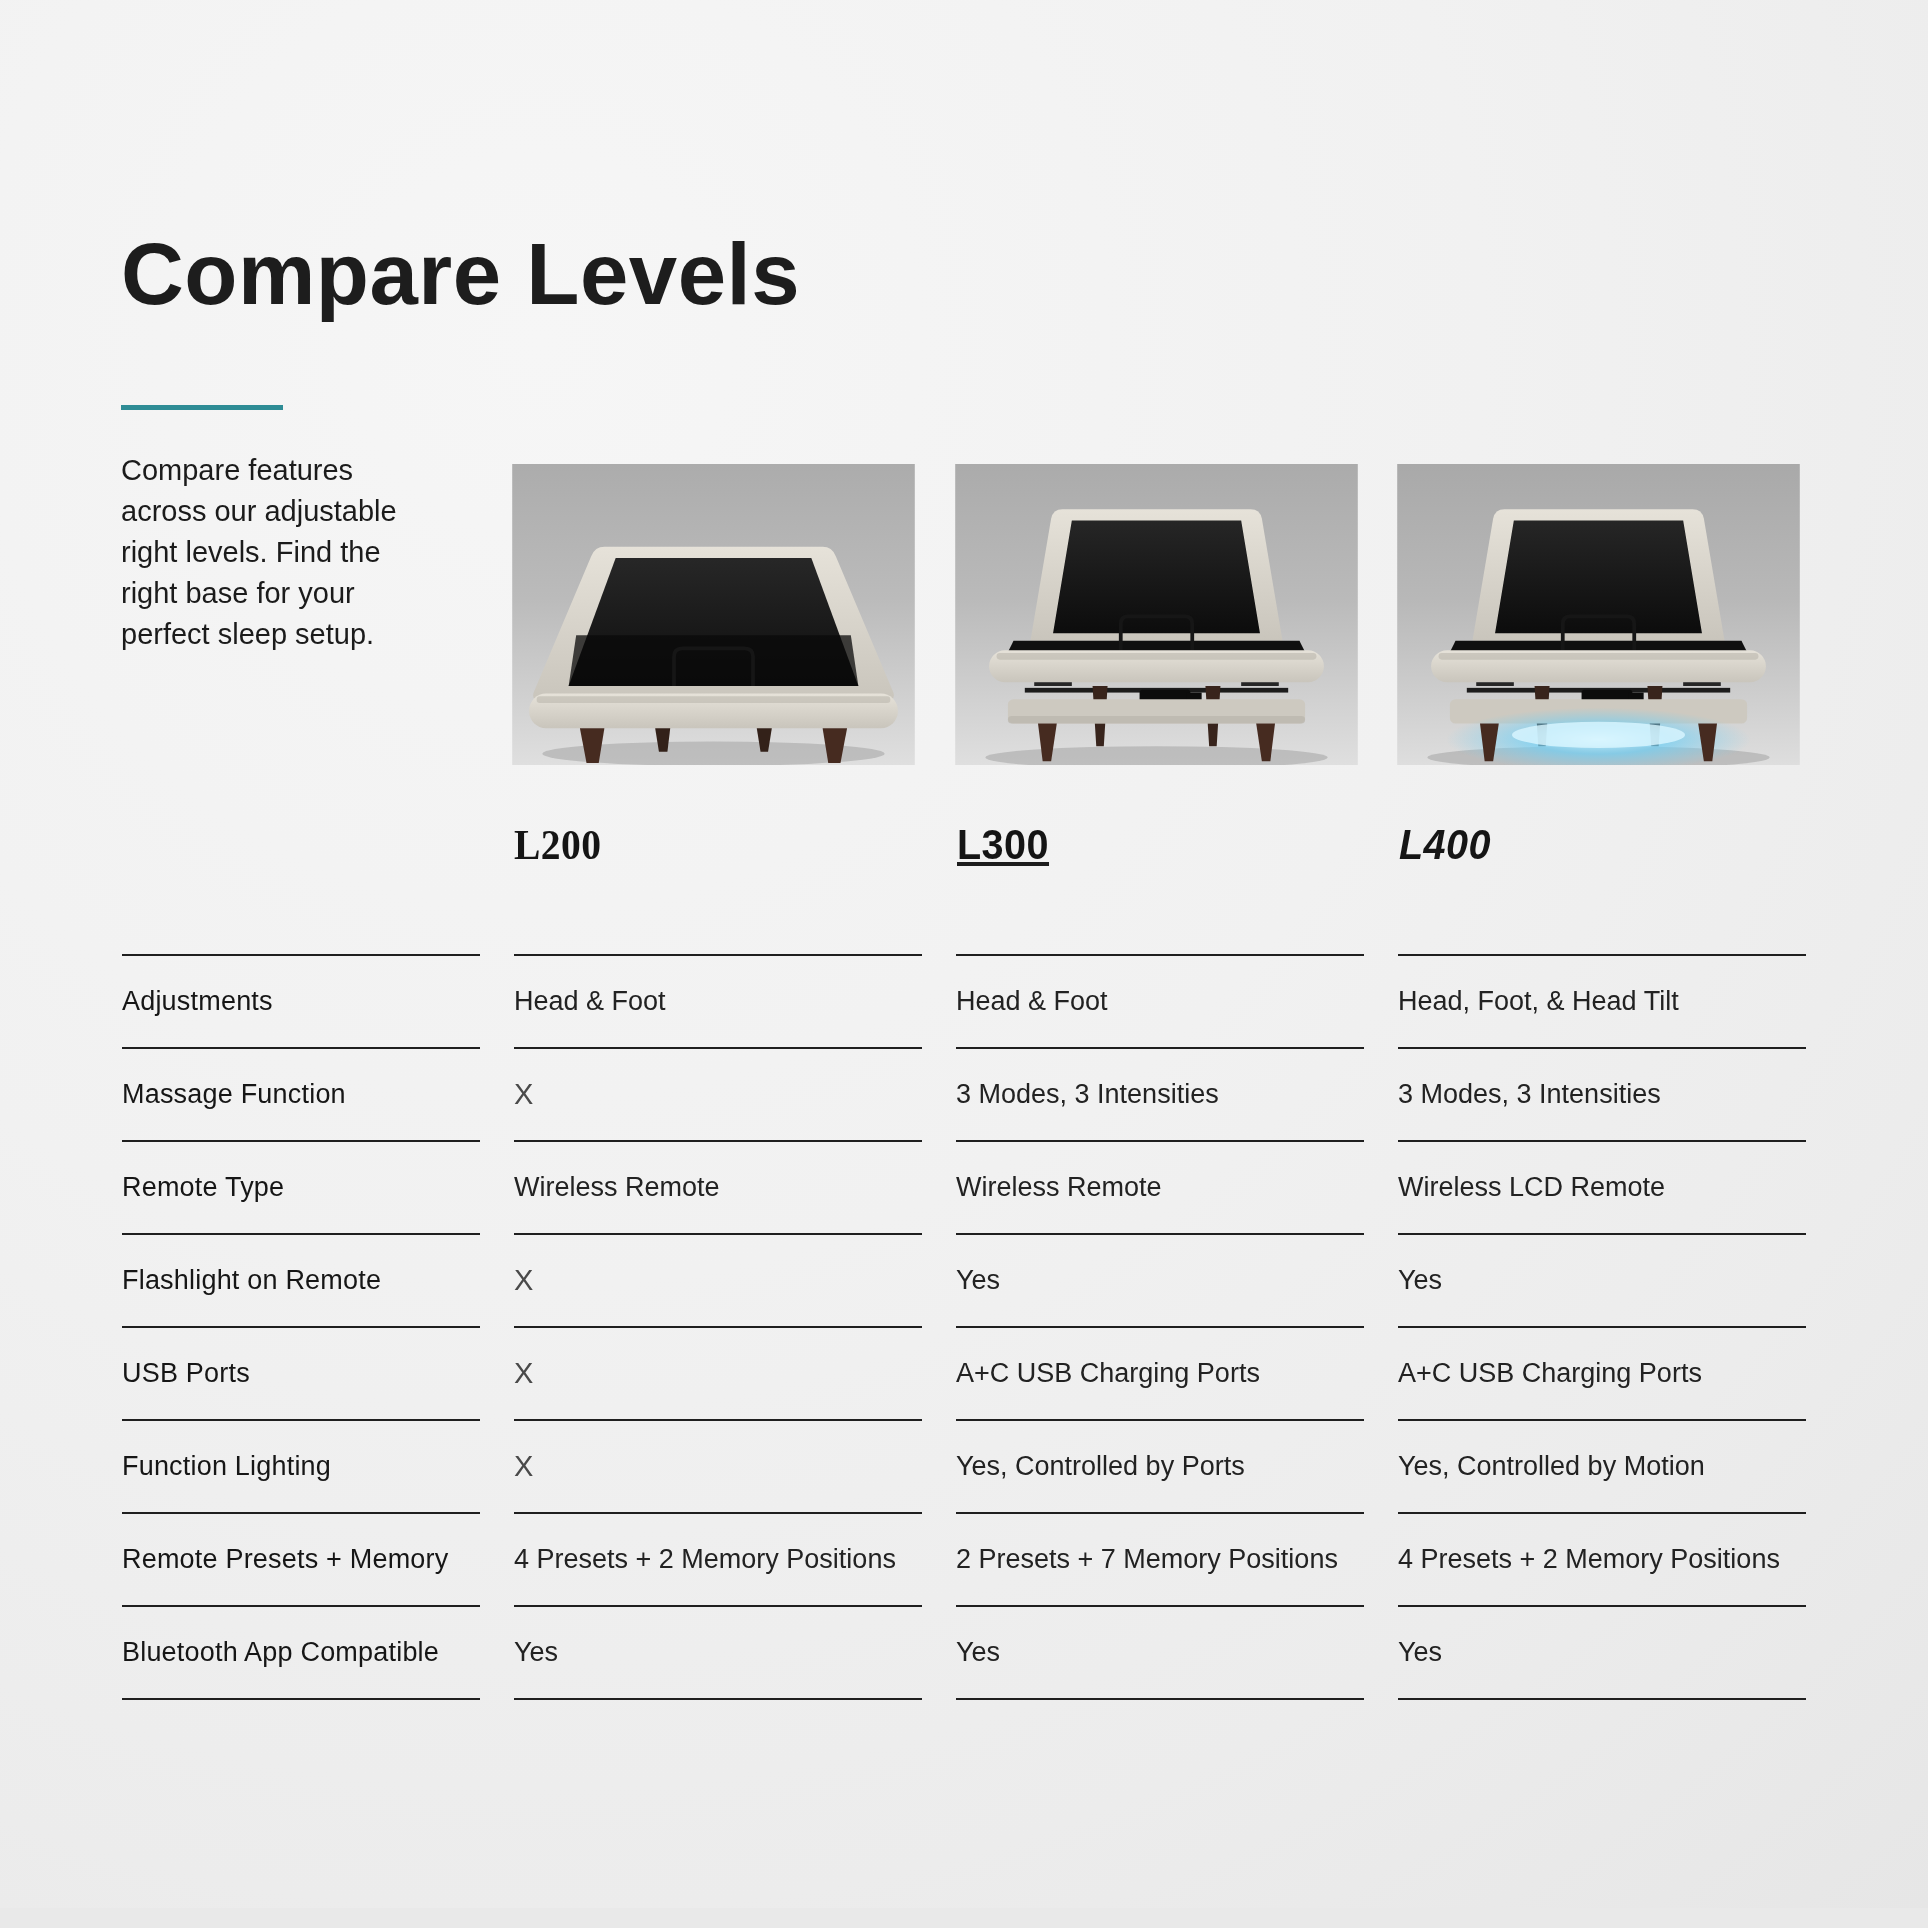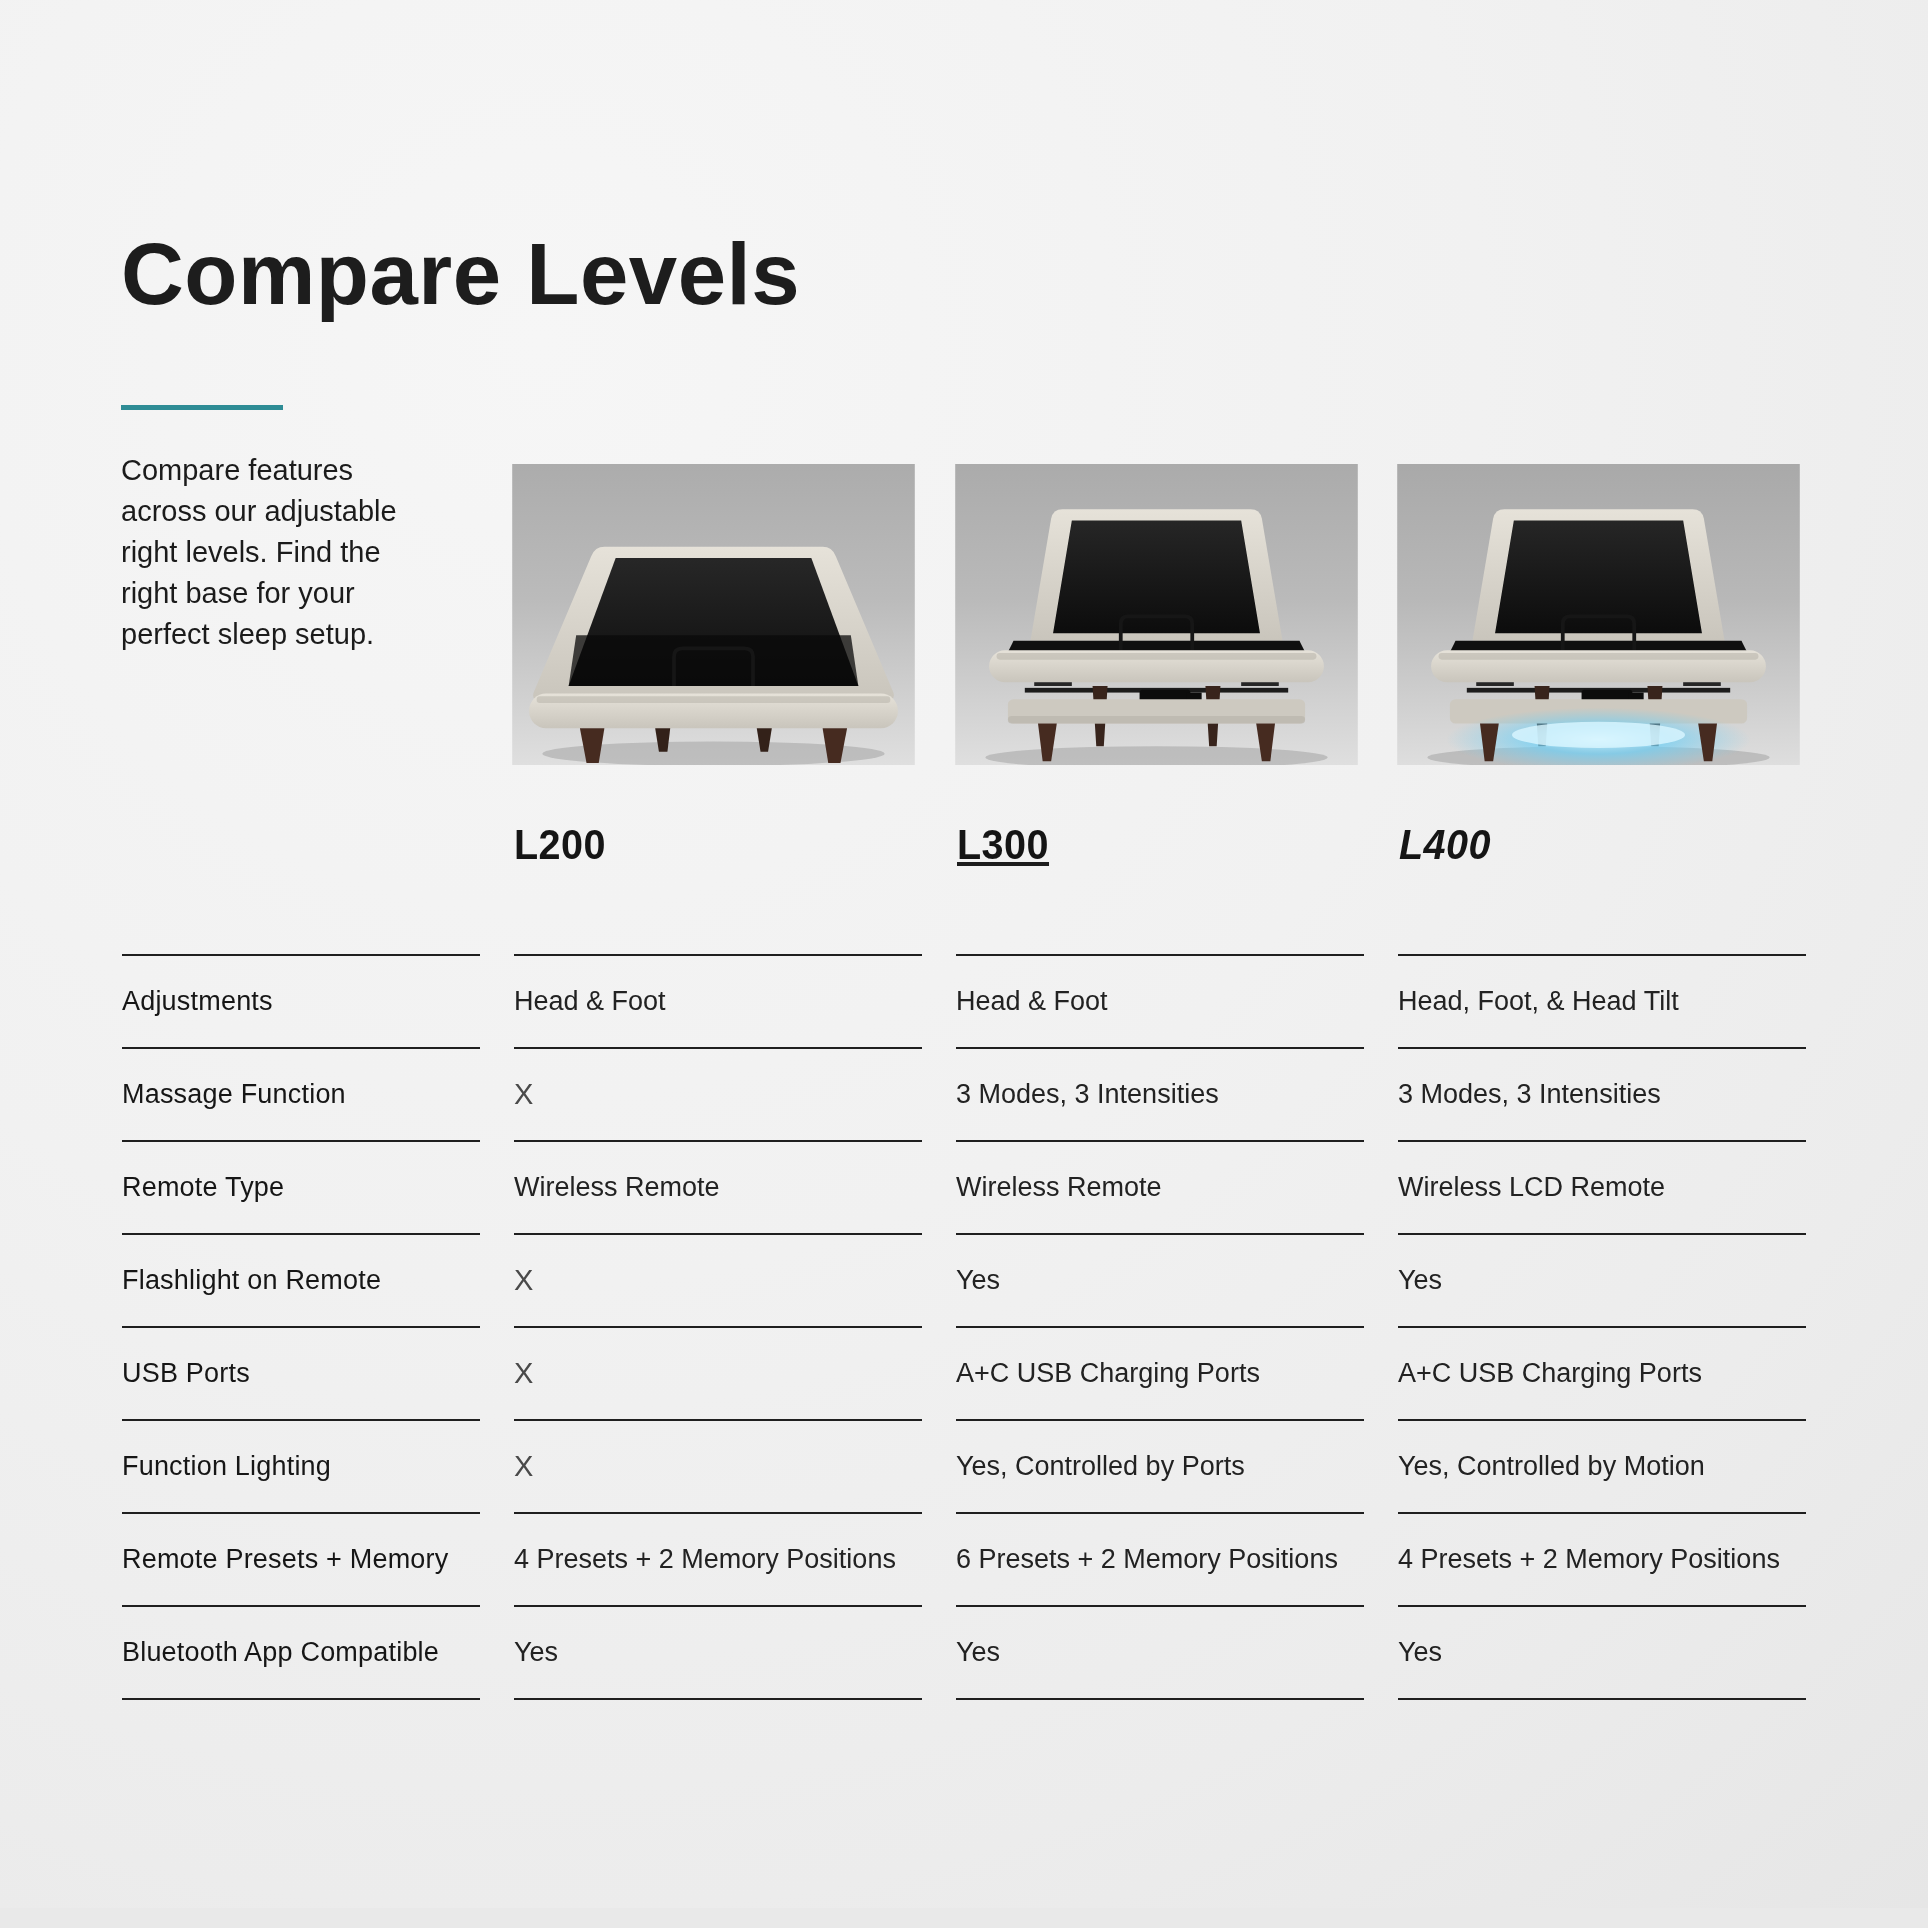--- a/index.html
+++ b/index.html
@@ -42,21 +42,21 @@
 </style>
 </head>
 <body>
 
 <div class="canvas">
 
   <h1 class="page-title">Compare Levels</h1>
   <div class="accent-rule"></div>
   <p class="intro">Compare features across our adjustable right levels. Find the right base for your perfect sleep setup.</p>
 
-  <figure class="product product-l200" style="margin:0;">
+  <figure class="product product-l200" style="margin:0;font-family:Liberation Serif, serif;">
     <svg class="photo" viewBox="0 0 428 320">
       <defs>
         <linearGradient id="bgA" x1="0" x2="0" y1="0" y2="1">
           <stop offset="0" stop-color="#acacac"></stop>
             <stop offset="0.45" stop-color="#bbbbbb"></stop>
           <stop offset="0.8" stop-color="#d2d2d2"></stop>
             <stop offset="1" stop-color="#dfdfdf"></stop>
         </linearGradient>
         <linearGradient id="matA" x1="0" x2="0" y1="0" y2="1">
           <stop offset="0" stop-color="#272727"></stop>
@@ -211,21 +211,21 @@
     <div class="t-row">
       <div class="cell cell-label">Function Lighting</div>
       <div class="cell cell-value x-mark">X</div>
       <div class="cell cell-value">Yes, Controlled by Ports</div>
       <div class="cell cell-value">Yes, Controlled by Motion</div>
     </div>
 
     <div class="t-row">
       <div class="cell cell-label">Remote Presets + Memory</div>
       <div class="cell cell-value">4 Presets + 2 Memory Positions</div>
-      <div class="cell cell-value">6 Presets + 2 Memory Positions</div>
+      <div class="cell cell-value">2 Presets + 7 Memory Positions</div>
       <div class="cell cell-value">4 Presets + 2 Memory Positions</div>
     </div>
 
     <div class="t-row">
       <div class="cell cell-label">Bluetooth App Compatible</div>
       <div class="cell cell-value">Yes</div>
       <div class="cell cell-value">Yes</div>
       <div class="cell cell-value">Yes</div>
     </div>
 

